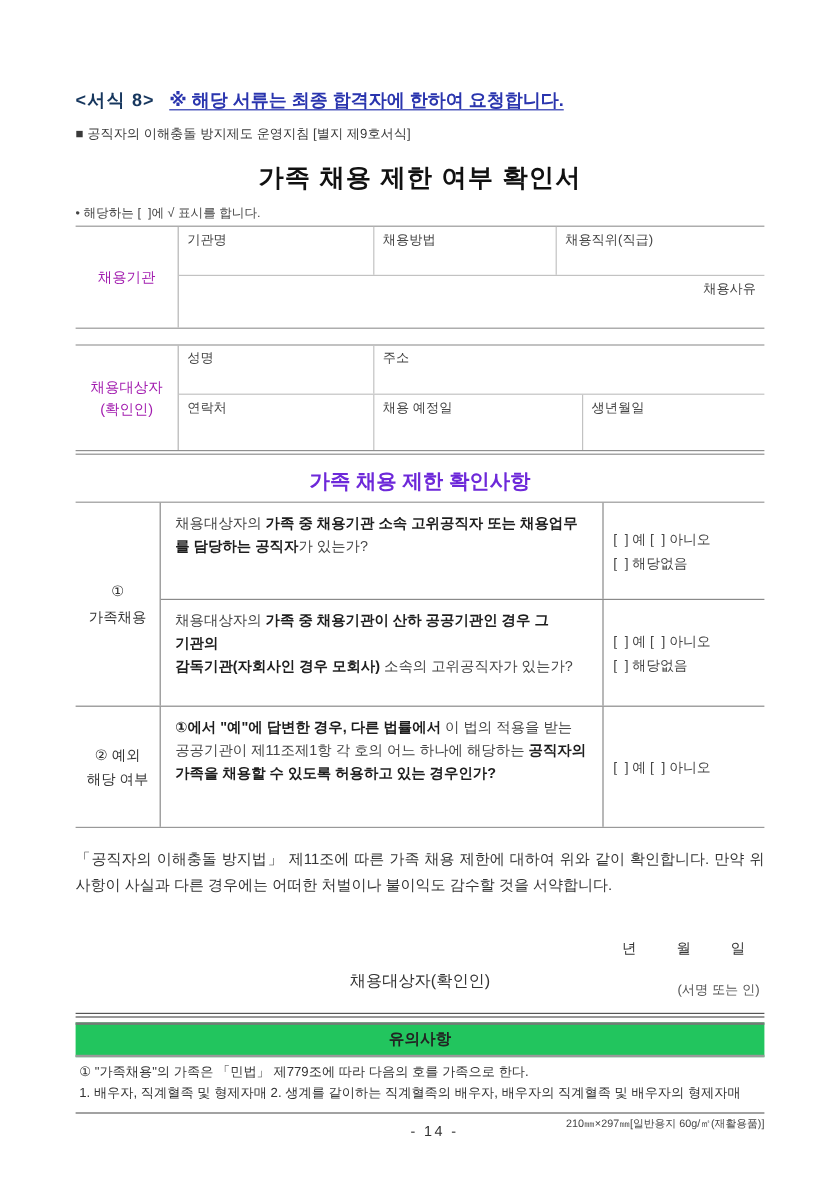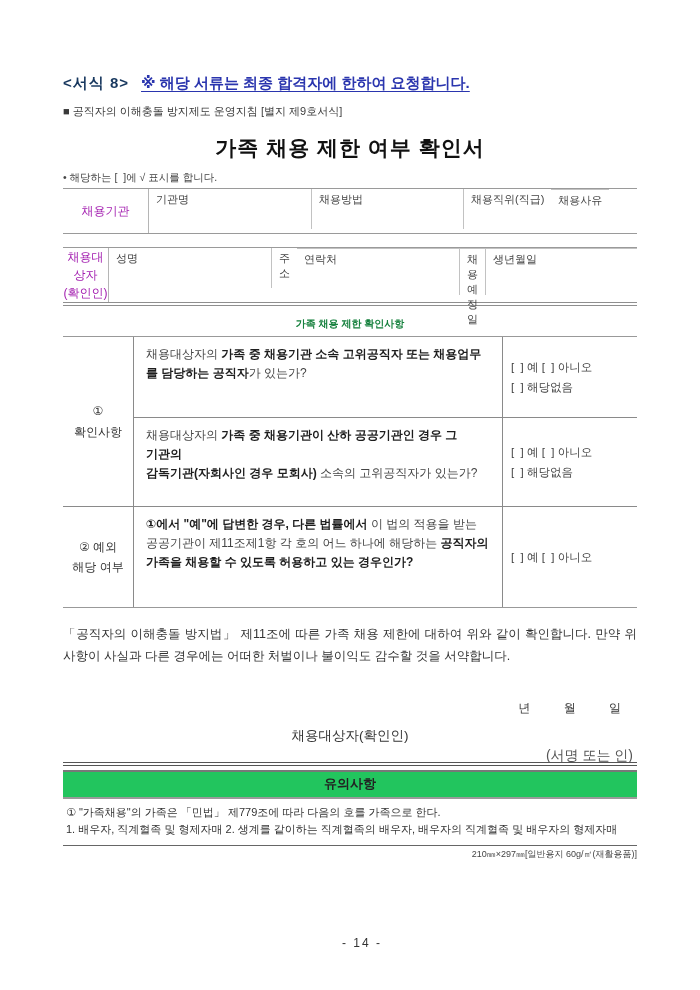--- a/index.html
+++ b/index.html
@@ -14,36 +14,36 @@
   .form-tag{color:#17375E;letter-spacing:1px;}
   .notice{color:#2A35AE;text-decoration:underline;text-underline-offset:3px;}
   .guideline{font-size:11px;margin-top:11px;color:#3a3a3a;}
   .doc-title{font-size:21px;font-weight:800;text-align:center;margin:15px 0 9px;color:#111;letter-spacing:1px;}
   .hint{font-size:10.5px;margin-bottom:3px;white-space:pre;color:#444;}
 
   
   .tbl{display:flex;border-top:1px solid #9a9a9a;border-bottom:1px solid #9a9a9a;}
   .tbl-head{width:85px;display:flex;flex-direction:column;justify-content:center;align-items:center;
     border-right:1px solid #b5b5b5;font-size:12px;color:#a21caf;line-height:1.5;text-align:center;}
-  .tbl-body{flex:1;display:flex;flex-direction:row;}
+  .tbl-body{flex:1;display:flex;flex-direction:column;}
   .trow{display:flex;}
   .trow + .trow{border-top:1px solid #c2c2c2;}
   .tcell{padding:3px 7px;font-size:11px;color:#444;}
   .tcell + .tcell{border-left:1px solid #c2c2c2;}
   .w1{width:162px;box-sizing:border-box;}
   .w2{width:152px;box-sizing:border-box;}
   .wf{flex:1;}
   .hr1{height:40px;}
   .hr2{height:43px;text-align:right;}
   .hr3{height:46px;}
   .t2{border-bottom:4px double #8f8f8f;margin-top:13px;}
   .t1{margin-top:2px;}
 
   
-  .section-title{text-align:center;font-size:10px;font-weight:700;color:#15803d;margin:11px 0 5px;}
+  .section-title{text-align:center;font-size:17px;font-weight:700;color:#6d28d9;margin:11px 0 5px;}
   .cktbl{border-top:1px solid #999;border-bottom:1px solid #999;font-size:12px;}
   .ckblock{display:flex;}
   .ckblock + .ckblock{border-top:1px solid #8a8a8a;}
   .ckside{width:70px;display:flex;flex-direction:column;justify-content:center;align-items:center;
     border-right:1px solid #8a8a8a;font-size:12px;line-height:1.7;color:#333;text-align:center;}
   .ckmain{flex:1;display:flex;flex-direction:column;}
   .ckrow{display:flex;}
   .ckrow + .ckrow{border-top:1px solid #8a8a8a;}
   .q{flex:1;display:flex;align-items:flex-start;padding:8px 12px;line-height:1.6;
     border-right:1px solid #8a8a8a;color:#444;}
@@ -53,21 +53,21 @@
   .b{font-weight:700;color:#1d1d1d;}
   .h80{min-height:80px;}
   .h88{min-height:88px;}
   .h100{min-height:100px;}
 
   
   .decl{margin-top:16px;font-size:12.5px;line-height:1.75;color:#333;text-align:justify;}
   .dateline{margin-top:32px;text-align:right;padding-right:16px;font-size:12px;white-space:pre;color:#333;}
   .signline{position:relative;margin-top:10px;height:20px;font-size:13.5px;}
   .signer{position:absolute;left:0;right:0;text-align:center;color:#333;}
-  .seal{position:absolute;right:4px;top:20px;font-size:14px;color:#555;}
+  .seal{position:absolute;right:4px;top:8px;font-size:11px;color:#555;}
 
   
   .dblrule{margin-top:15px;height:2px;border-top:1px solid #555;border-bottom:1px solid #555;}
   .banner{margin-top:4px;background:#22c55e;border-top:2px solid #787878;border-bottom:2px solid #9a9a9a;
     text-align:center;font-size:13px;font-weight:700;padding:3px 0 4px;color:#222;}
   .notes{font-size:11px;line-height:1.6;padding:5px 3px 6px;border-bottom:1px solid #666;color:#333;}
   .notes div{white-space:pre-wrap;}
   .spec{text-align:right;font-size:9px;color:#444;margin-top:2px;}
 
   .pagenum{position:absolute;left:12px;width:700px;top:936px;text-align:center;font-size:12px;
@@ -117,21 +117,21 @@
       </div>
     </div>
   </div>
 
   <div class="section-title">가족 채용 제한 확인사항</div>
 
   <div class="cktbl">
     <div class="ckblock">
       <div class="ckside">
         <span>①</span>
-        <span>확인사항</span>
+        <span>가족채용</span>
       </div>
       <div class="ckmain">
         <div class="ckrow h80">
           <div class="q">
             <div>
               <span>채용대상자의 </span><span class="b">가족 중 채용기관 소속 고위공직자 또는 채용업무를 담당하는 공직자</span><span>가 있는가?</span>
             </div>
           </div>
           <div class="ans">
             <div>[  ] 예 [  ] 아니오</div>

